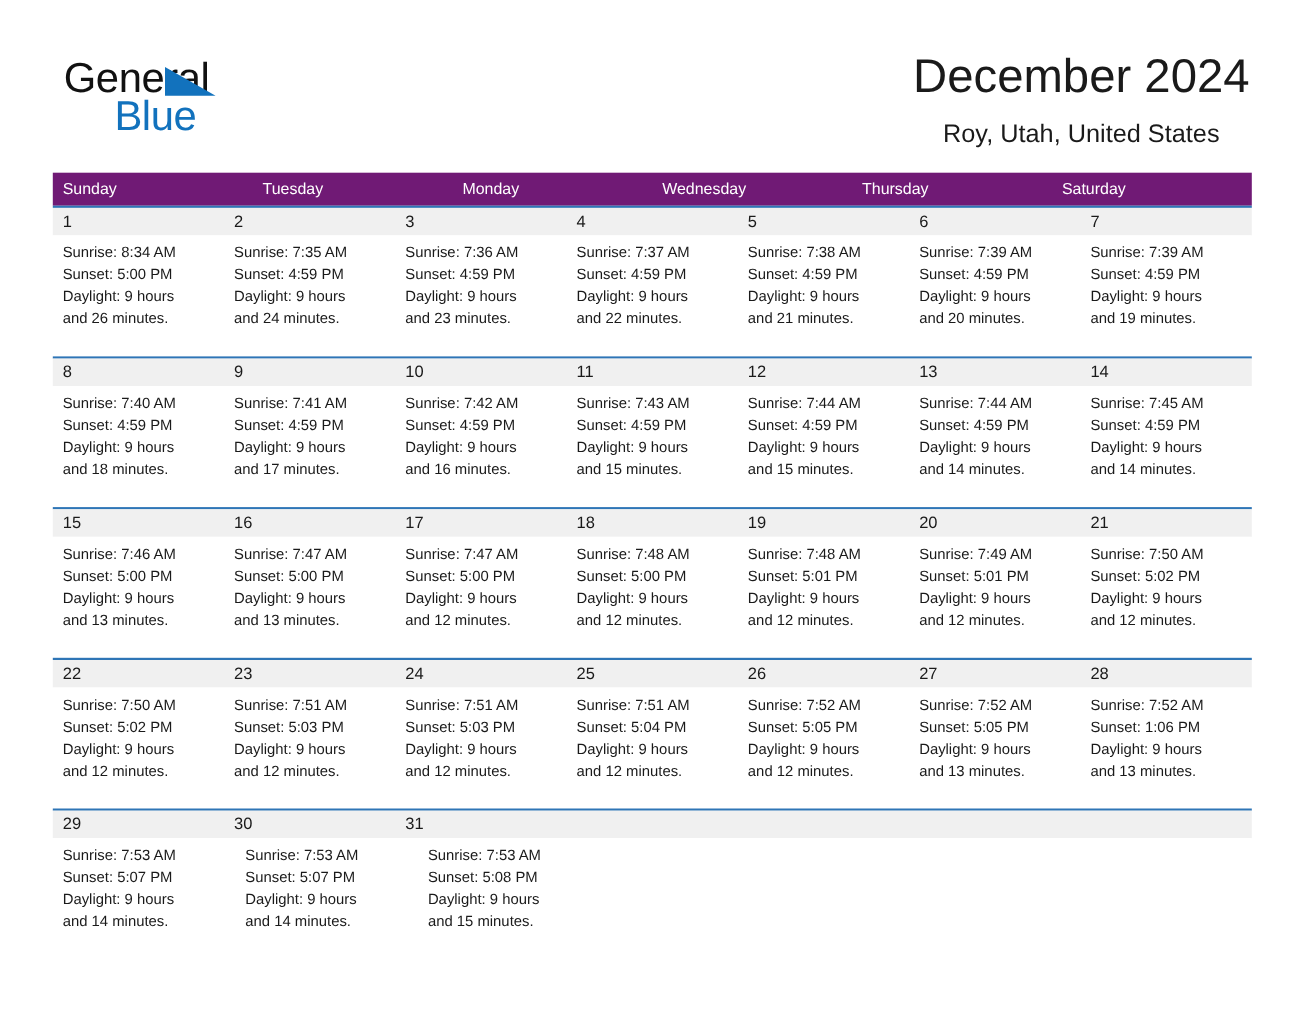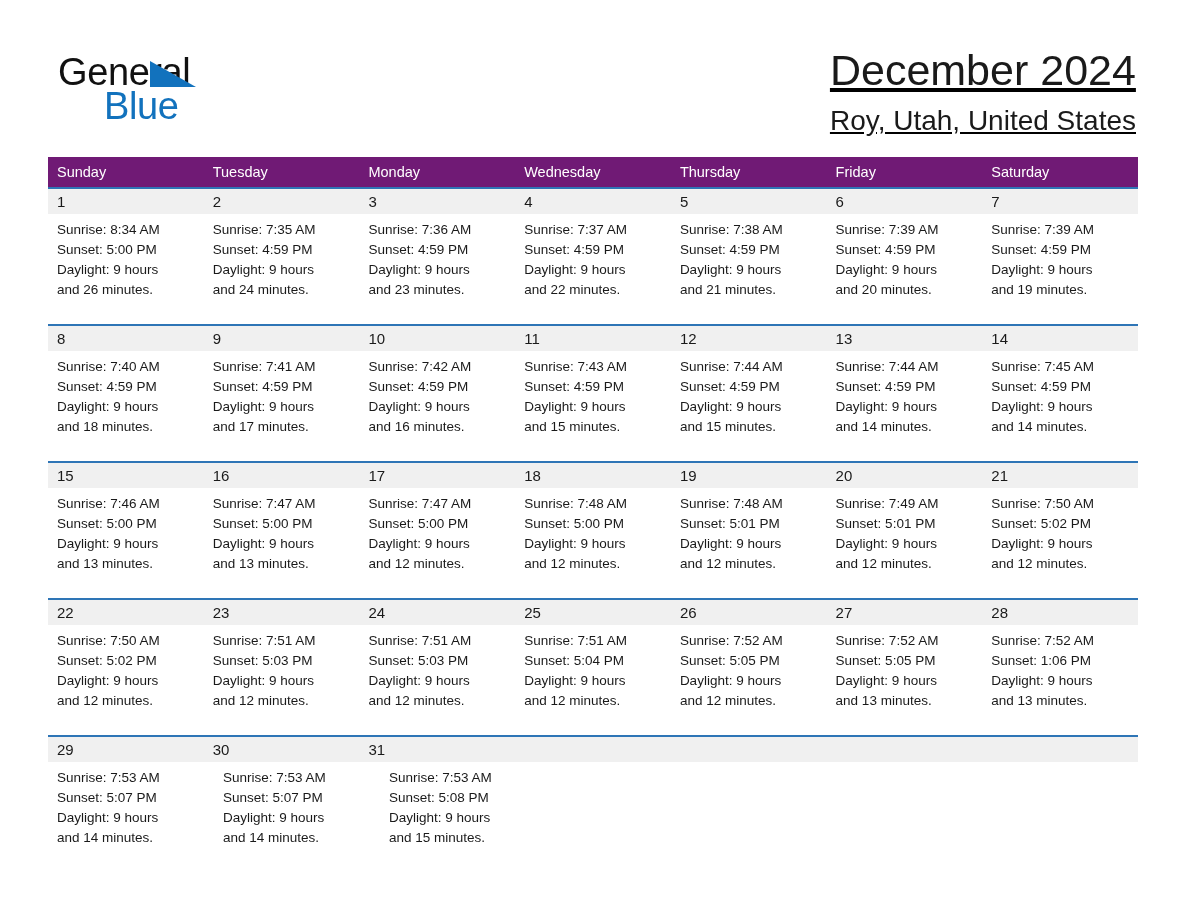--- a/index.html
+++ b/index.html
@@ -62,33 +62,32 @@
     font-size: 38px;
     line-height: 40px;
     color: #1272bd;
     letter-spacing: -0.4px;
     font-weight: 400;
   }
   .title-block {
     position: absolute;
     right: 52px;
     top: 44px;
-    text-align: left;
-    text-decoration: underline;
+    text-align: center;
   }
   .cal-title {
     font-size: 43px;
     line-height: 52px;
     font-weight: 400;
     color: #1a1a1a;
     white-space: nowrap;
   }
   .cal-subtitle {
     margin-top: 11px;
-    font-size: 28px;
+    font-size: 23px;
     line-height: 28px;
     font-weight: 400;
     color: #1a1a1a;
     white-space: nowrap;
   }
 
   
   .calendar {
     position: absolute;
     left: 48px;
@@ -172,21 +171,20 @@
   </div>
 
   <div class="calendar">
 
     <div class="weekday-row">
       <div class="weekday-cell">Sunday</div>
       <div class="weekday-cell">Tuesday</div>
       <div class="weekday-cell">Monday</div>
       <div class="weekday-cell">Wednesday</div>
       <div class="weekday-cell">Thursday</div>
-      <div class="weekday-cell">Friday</div>
       <div class="weekday-cell">Saturday</div>
     </div>
 
     <div class="week">
       <div class="daynum-row">
         <div class="daynum-cell">1</div>
         <div class="daynum-cell">2</div>
         <div class="daynum-cell">3</div>
         <div class="daynum-cell">4</div>
         <div class="daynum-cell">5</div>

